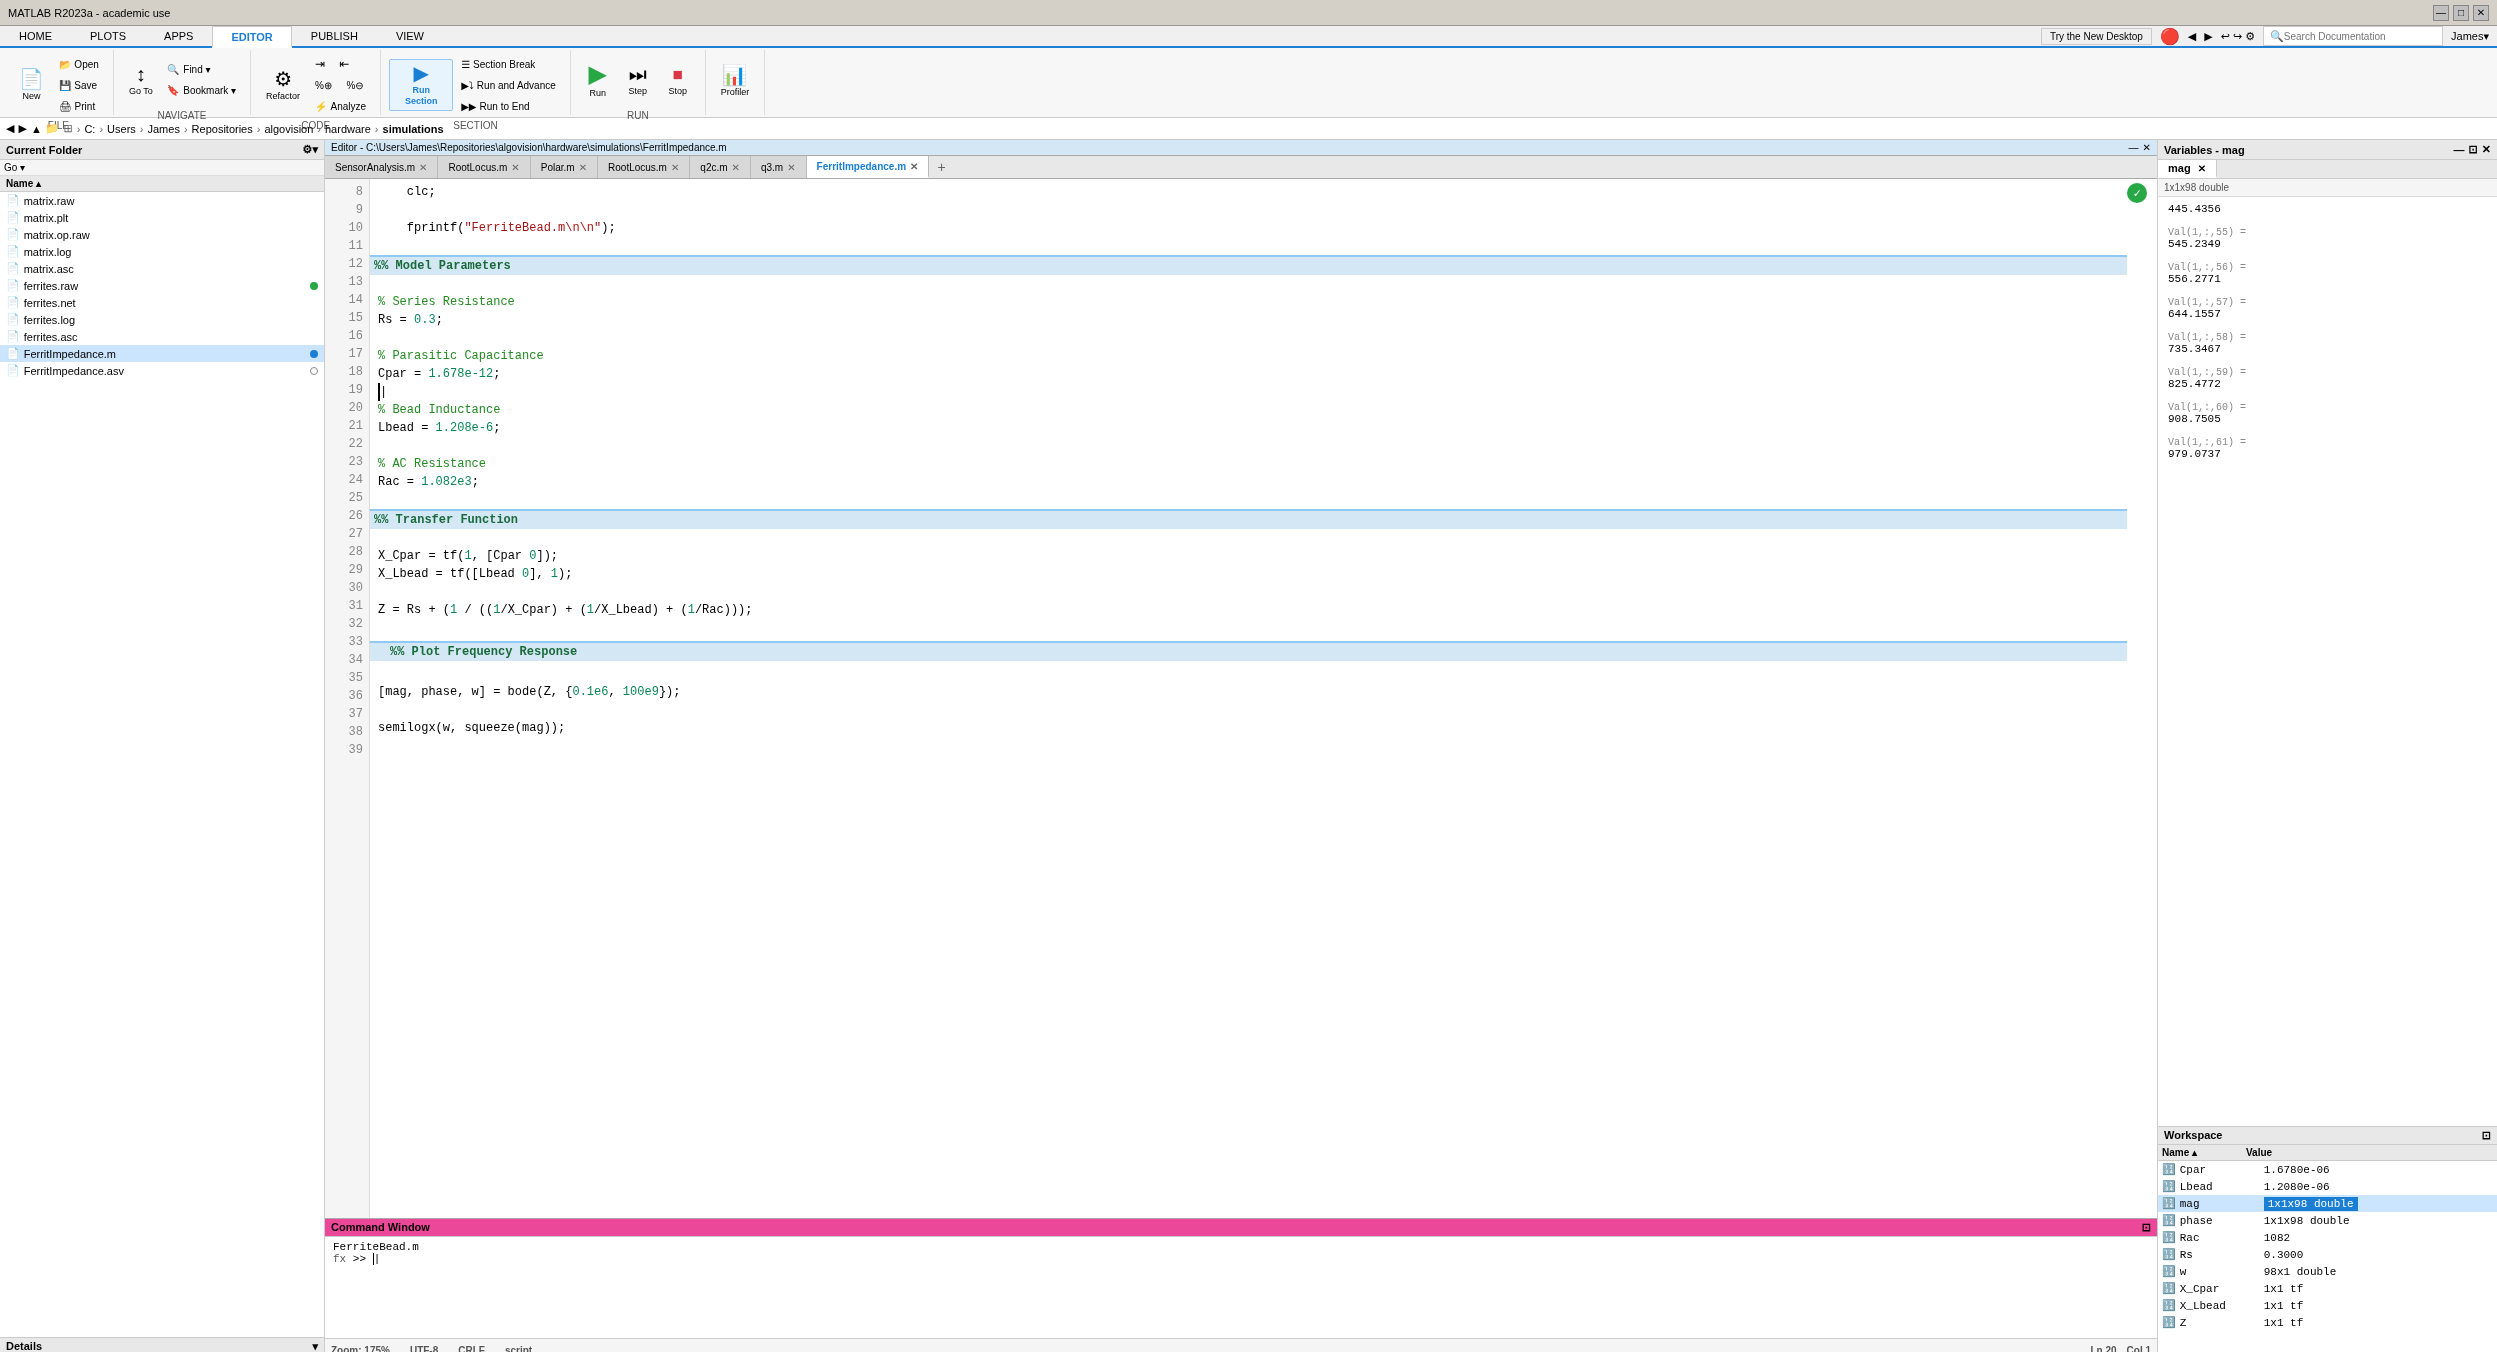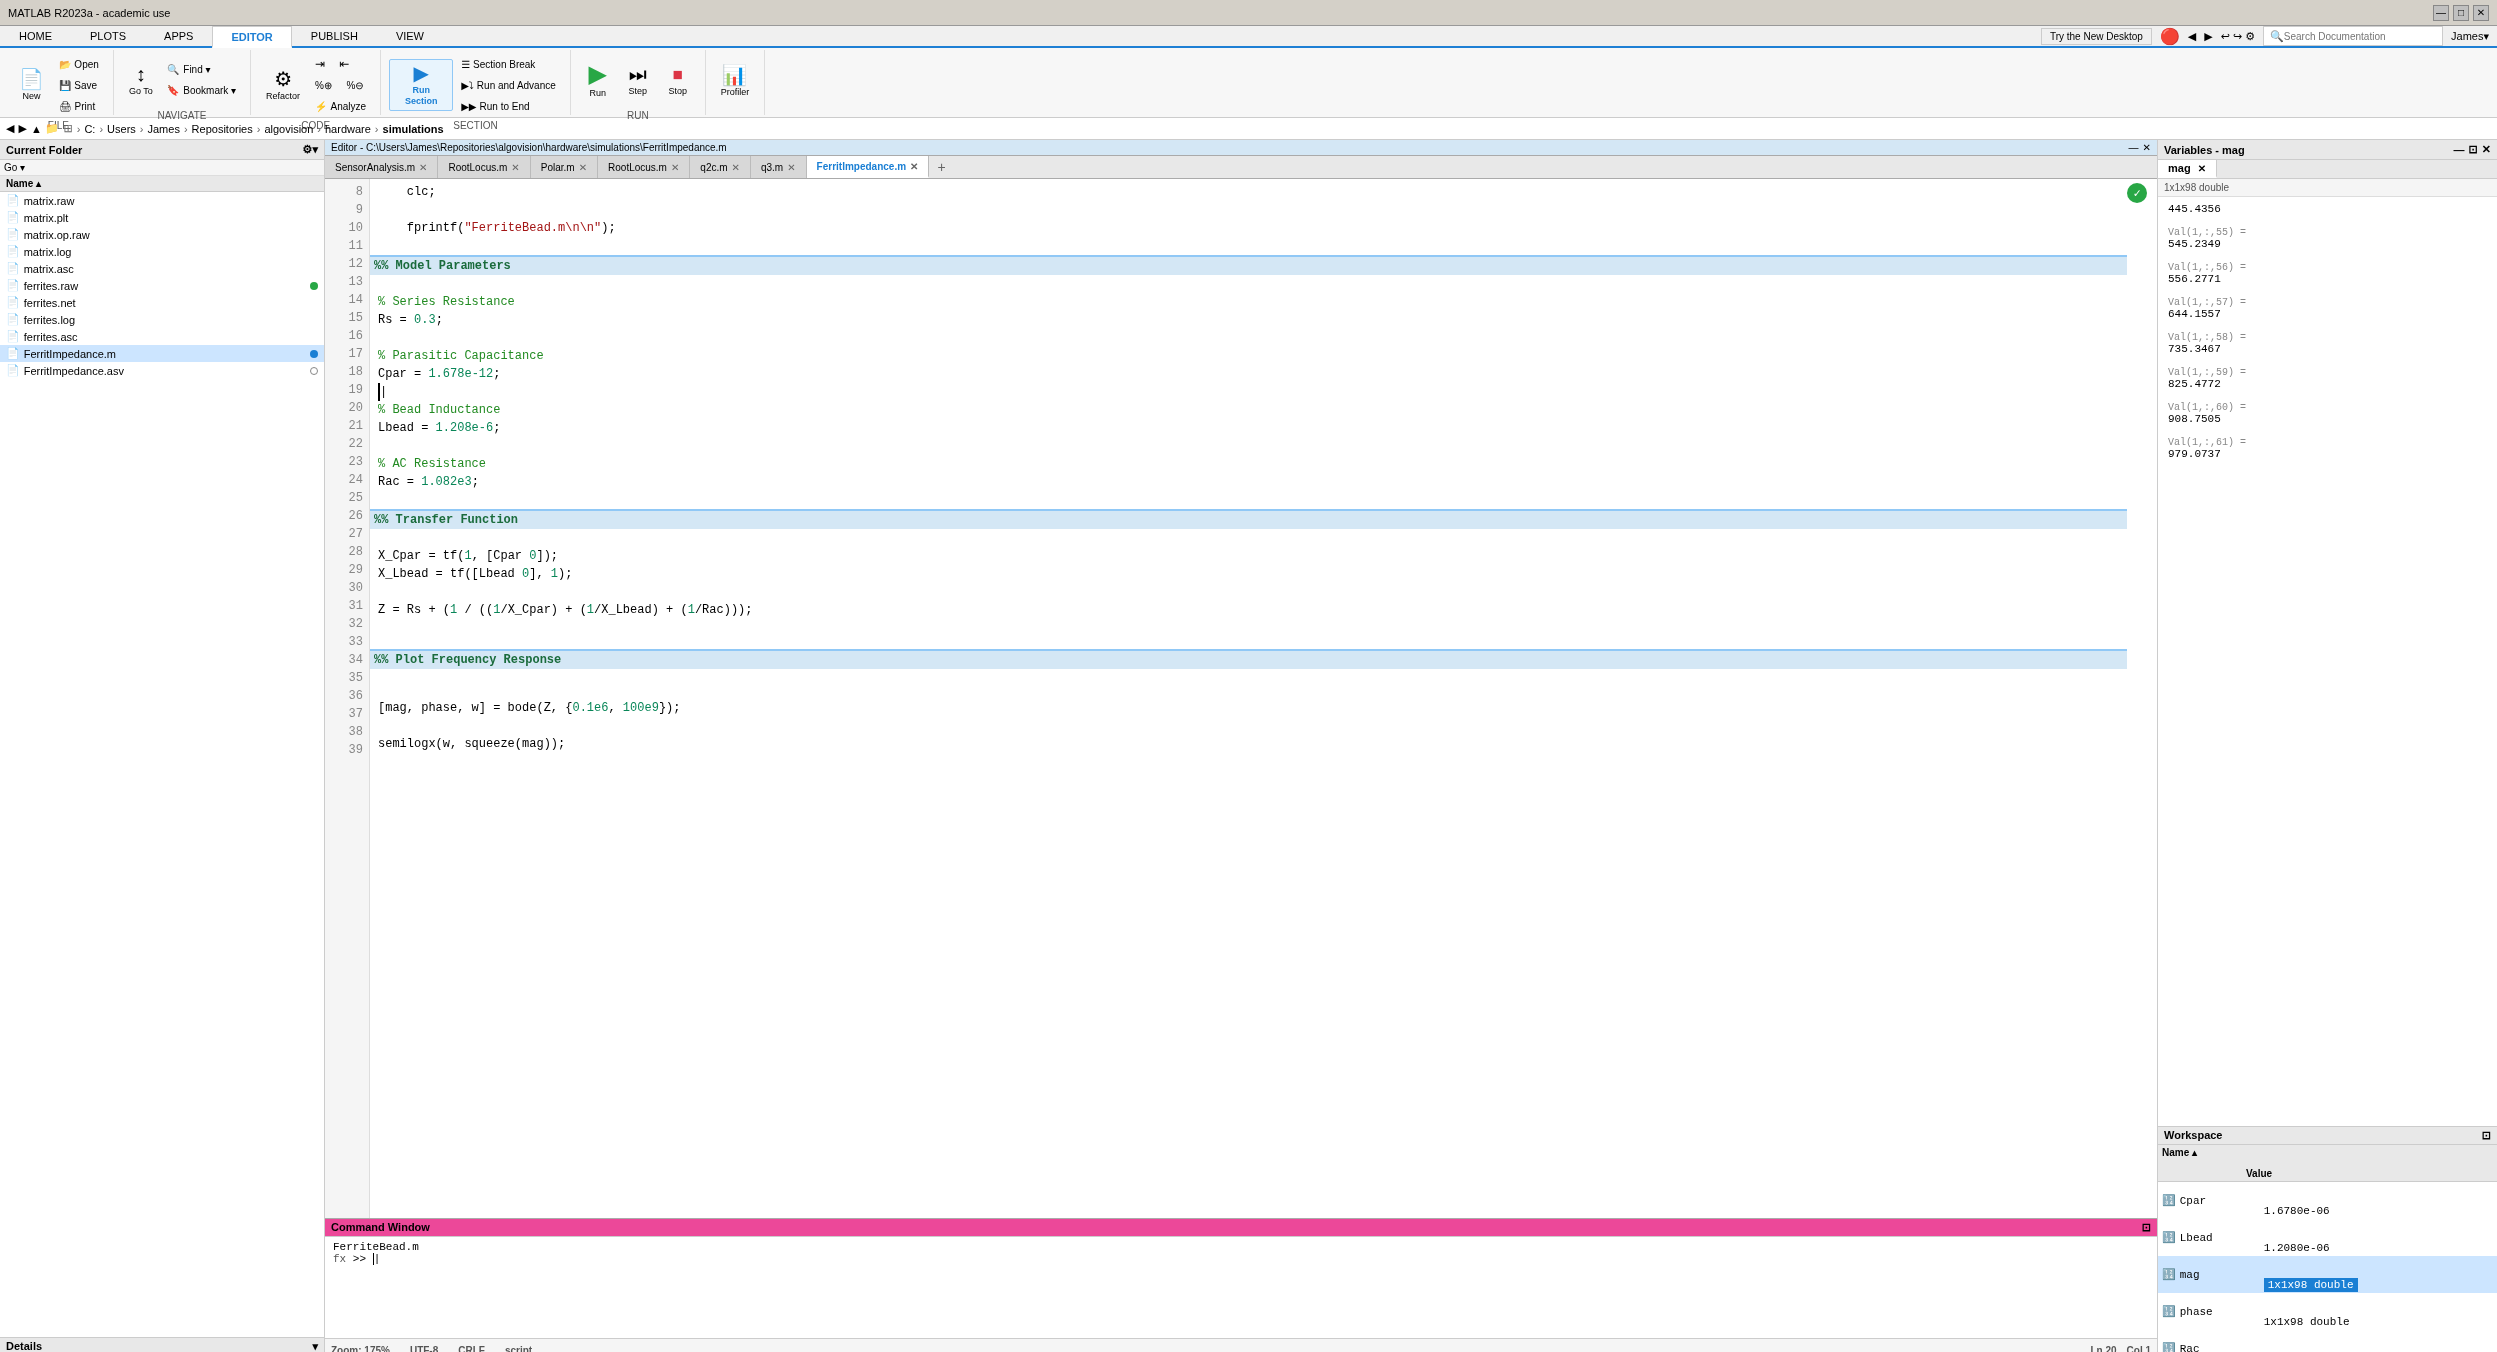--- a/index.html
+++ b/index.html
@@ -345,21 +345,21 @@
     .ws-row {
       display: flex;
       padding: 2px 4px;
       font-size: 11px;
       font-family: 'Courier New', monospace;
       gap: 4px;
       align-items: center;
     }
     .ws-row.selected { background: #cce5ff; }
     .ws-col-name { width: 80px; }
-    .ws-col-val { flex: 1; margin-top: 21px; }
+    .ws-col-val { flex: 1; }
     .ws-icon { font-size: 11px; }
     #ws-col-header {
       display: flex;
       padding: 2px 4px;
       background: #e8e8e8;
       border-bottom: 1px solid #ccc;
       font-size: 10px;
       font-weight: bold;
       gap: 4px;
     }
@@ -765,21 +765,21 @@
         <div style="background:#d4e7f5; border-top:2px solid #90c8f6; height:20px; display:flex; align-items:center; padding:0 4px; margin: 0 -8px; width:calc(100% + 16px);">
           <span class="section-comment"><strong>%% Transfer Function</strong></span>
         </div>
         <div class="code-line"> </div>
         <div class="code-line">X_Cpar = tf(<span class="num">1</span>, [Cpar <span class="num">0</span>]);</div>
         <div class="code-line">X_Lbead = tf([Lbead <span class="num">0</span>], <span class="num">1</span>);</div>
         <div class="code-line"> </div>
         <div class="code-line">Z = Rs + (<span class="num">1</span> / ((<span class="num">1</span>/X_Cpar) + (<span class="num">1</span>/X_Lbead) + (<span class="num">1</span>/Rac)));</div>
         <div class="code-line"> </div>
 
-        <div style="background:#d4e7f5; border-top:2px solid #90c8f6; height:20px; display:flex; align-items:center; padding:0 4px; margin: 12px -8px; width:calc(100% + 16px);">
+        <div style="background:#d4e7f5; border-top:2px solid #90c8f6; height:20px; display:flex; align-items:center; padding:0 20px; margin: 4px -8px; width:calc(100% + 16px);">
           <span class="section-comment"><strong>%% Plot Frequency Response</strong></span>
         </div>
         <div class="code-line"> </div>
         <div class="code-line">[mag, phase, w] = bode(Z, {<span class="num">0.1e6</span>, <span class="num">100e9</span>});</div>
         <div class="code-line"> </div>
         <div class="code-line">semilogx(w, squeeze(mag));</div>
         <div class="code-line"> </div>
       </div>
 
       <div style="position:relative; width:30px;">

